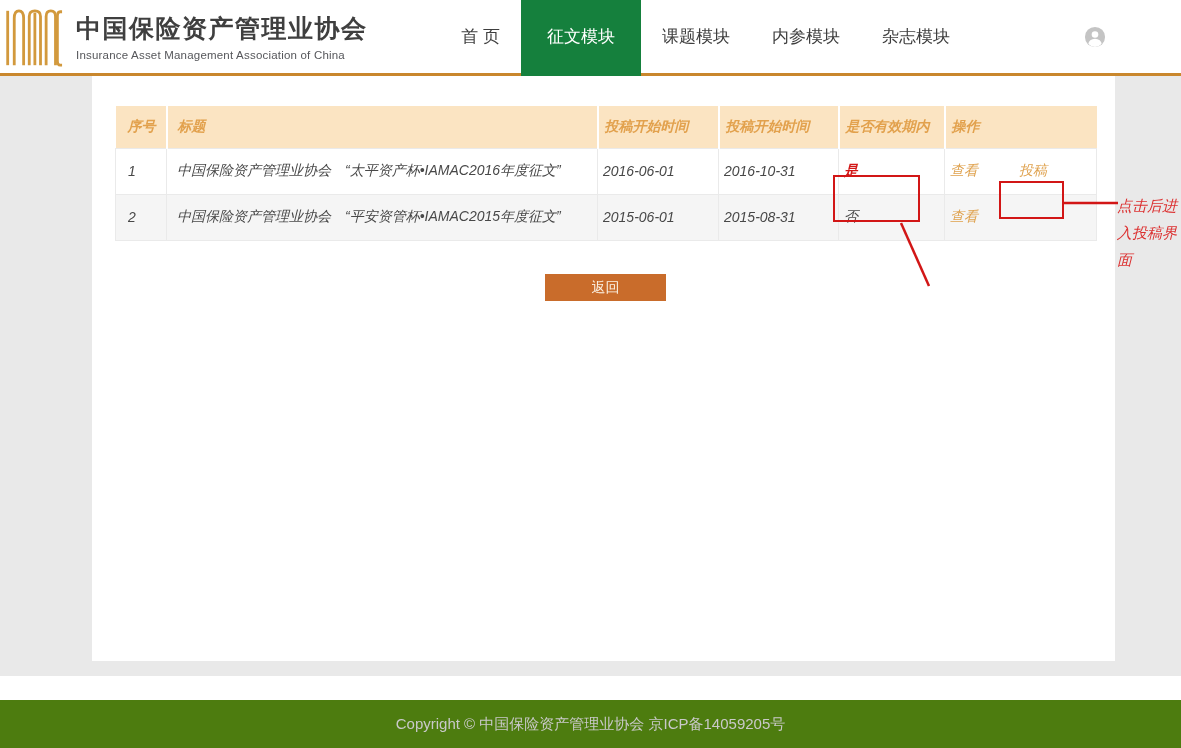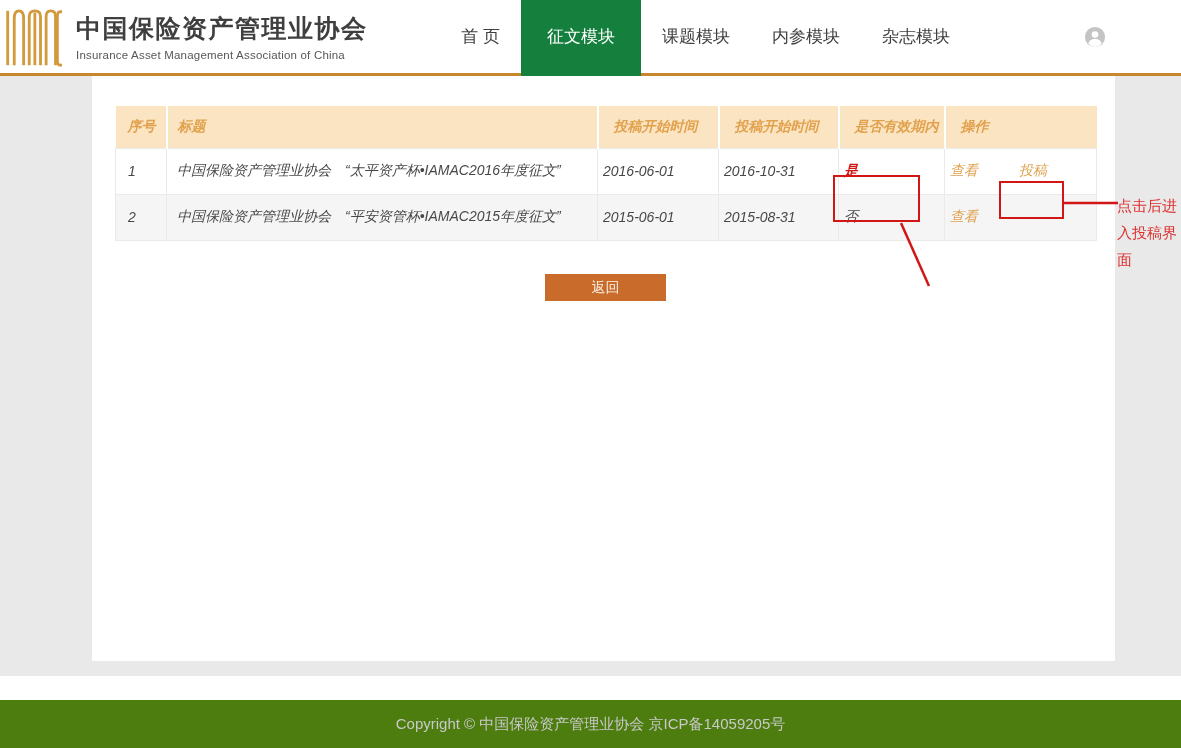--- a/index.html
+++ b/index.html
@@ -32,21 +32,21 @@
   .card {
     position:absolute; left:92px; top:0; width:1023px; height:585px;
     background:#ffffff; padding:30px 19px 0 23px;
   }
 
   table { border-collapse:collapse; width:981px; table-layout:fixed;font-style:italic; }
   col.c-seq{width:51px;} col.c-title{width:431px;} col.c-start{width:121px;}
   col.c-end{width:120px;} col.c-valid{width:106px;} col.c-ops{width:152px;}
   th {
     background:#FBE4C2; color:#E2A14D; font-size:14px; font-weight:bold;
-    text-align:left; height:42px; padding-left:15px; border-right:2px solid #ffffff;
+    text-align:left; height:42px; padding-left:6px; border-right:2px solid #ffffff;
   }
   th:last-child { border-right:none;margin-top:37px; }
   th.first, td.first { padding-left:12px; }
   th.titlecol, td.titlecol { padding-left:10px; }
   td {
     font-size:14px; color:#484848; height:46px; padding-left:5px;
     border:1px solid #EAEAEA; background:#fff;
   }
   tr.row-even td { background:#F5F5F5; }
   td.valid-yes { color:#D21616; font-weight:bold; }
@@ -64,21 +64,21 @@
     position:absolute; left:0; bottom:0; width:100%; height:48px;
     background:#4d7c0f; color:#C9C9C9; font-size:15px;
     display:flex; align-items:center; justify-content:center;
   }
 
   
   .overlay { position:absolute; left:0; top:0; width:1181px; height:748px; pointer-events:none; z-index:10; }
   .anno-box { position:absolute; border:2px solid #D21616; }
   .box-valid { left:833px; top:175px; width:87px; height:47px; }
   .box-submit { left:999px; top:181px; width:65px; height:38px; }
-  .anno-note { position:absolute; color:#DC3030; font-size:15px; line-height:26px; }
+  .anno-note { position:absolute; color:#DC3030; font-size:15px; line-height:26px;font-style:italic; }
   .note-validity { left:933px; top:284px; width:145px; }
   .note-submit { left:1117px; top:192px; width:64px; line-height:27px; }
   .anno-lines { position:absolute; left:0; top:0; }
 </style>
 </head>
 <body>
 
 <div class="header">
   <div class="logo">
     <svg class="logo-mark" viewBox="0 0 64 74" fill="none" stroke="#D2993D" stroke-width="3">

